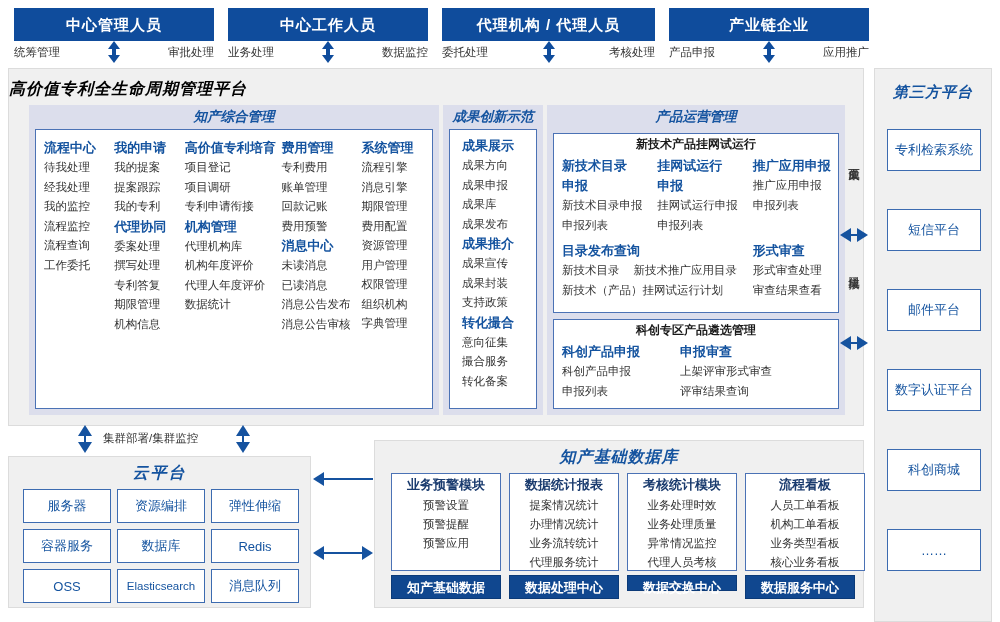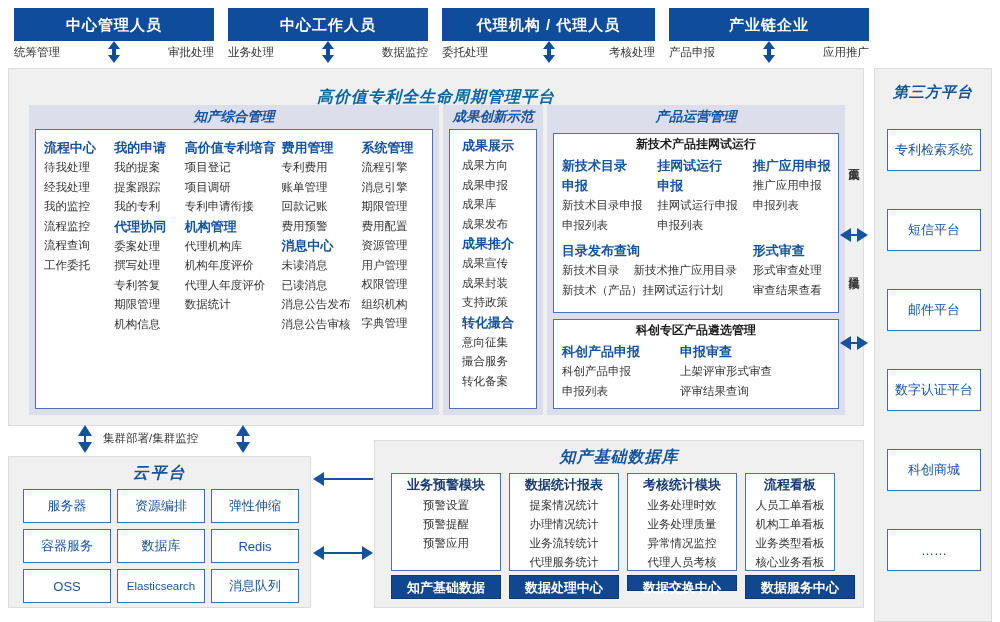--- a/index.html
+++ b/index.html
@@ -30,22 +30,22 @@
   .vsplit:before{top:0;border-bottom:8px solid #0f4c9c;}
   .vsplit:after{bottom:0;border-top:8px solid #0f4c9c;}
   .vsplit i{position:absolute;left:50%;top:6px;transform:translateX(-50%);
     width:4px;height:10px;background:#0f4c9c;display:block;}
 
   
   .platform{
     background:#f0f0f0;border:1px solid #dcdcdc;
   }
   .platform-title{
-    text-align:center;font-size:16px;font-weight:bold;font-style:italic;
-    color:#0369a1;letter-spacing:1px;padding-top:18px;
+    font-size:16px;font-weight:bold;font-style:italic;
+    color:#000000;letter-spacing:1px;padding-top:10px;
   }
   .sect{background:#dcdeec;}
   .sect-title{
     text-align:center;font-size:13.5px;font-weight:bold;font-style:italic;
     color:#14539f;height:24px;line-height:24px;
   }
   .sect-body{
     background:#ffffff;border:1px solid #4b72b5;
     margin:0 6px 18px 6px;box-sizing:border-box;
   }
@@ -408,21 +408,21 @@
 
   <div class="abs db-col" style="left:252px;top:32px;width:110px;height:98px;">
     <div class="db-col-head">考核统计模块</div>
     <div class="db-col-item">业务处理时效</div>
     <div class="db-col-item">业务处理质量</div>
     <div class="db-col-item">异常情况监控</div>
     <div class="db-col-item">代理人员考核</div>
   </div>
   <div class="abs db-foot" style="left:252px;top:134px;width:110px;height:16px;">数据交换中心</div>
 
-  <div class="abs db-col" style="left:370px;top:32px;width:90px;height:98px;">
+  <div class="abs db-col" style="left:370px;top:32px;width:120px;height:98px;">
     <div class="db-col-head">流程看板</div>
     <div class="db-col-item">人员工单看板</div>
     <div class="db-col-item">机构工单看板</div>
     <div class="db-col-item">业务类型看板</div>
     <div class="db-col-item">核心业务看板</div>
   </div>
   <div class="abs db-foot" style="left:370px;top:134px;width:110px;height:24px;">数据服务中心</div>
 </div>
 
 </body></html>

